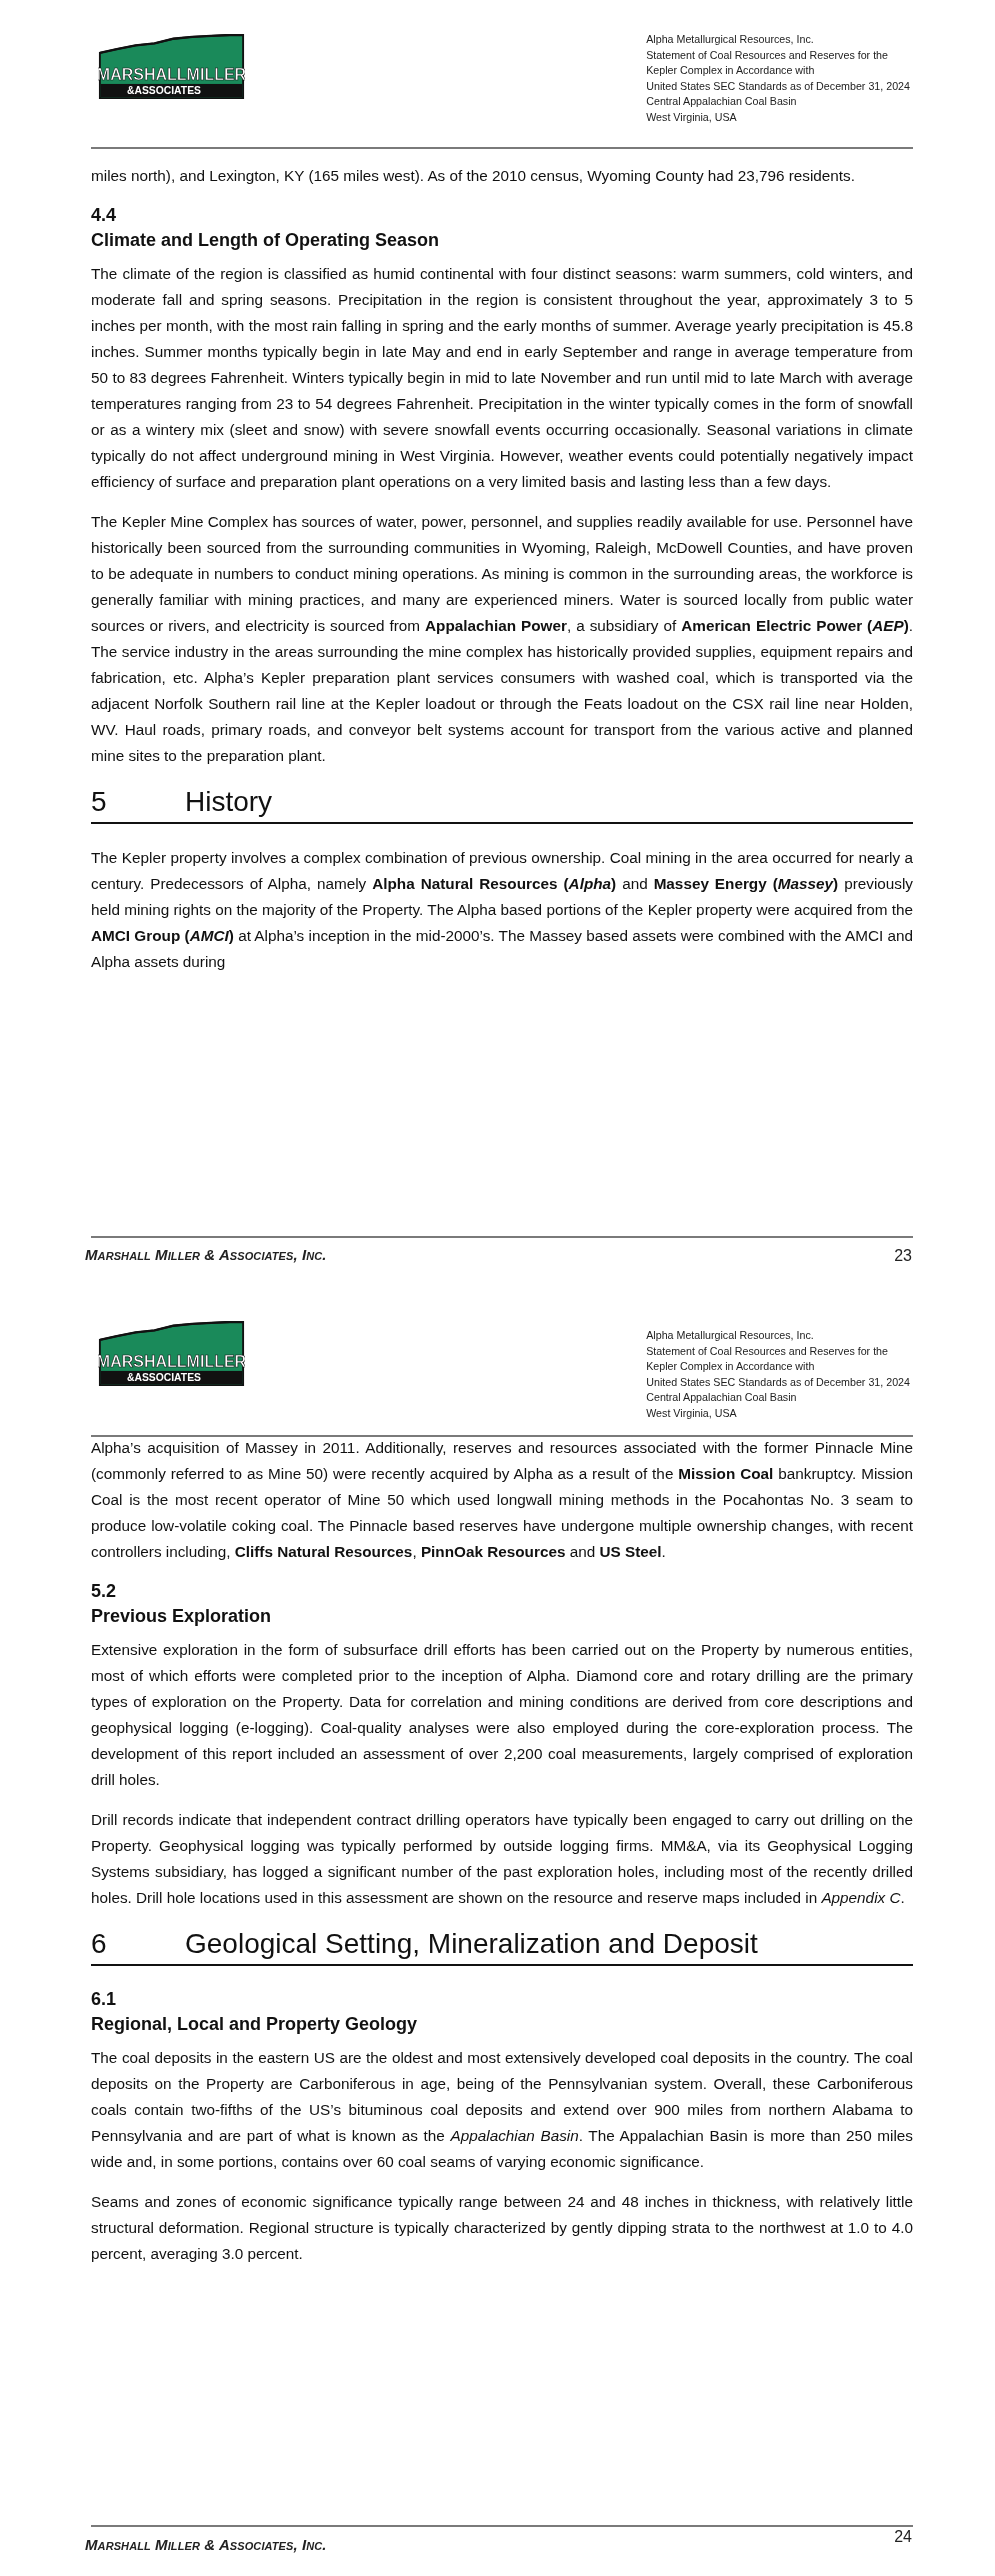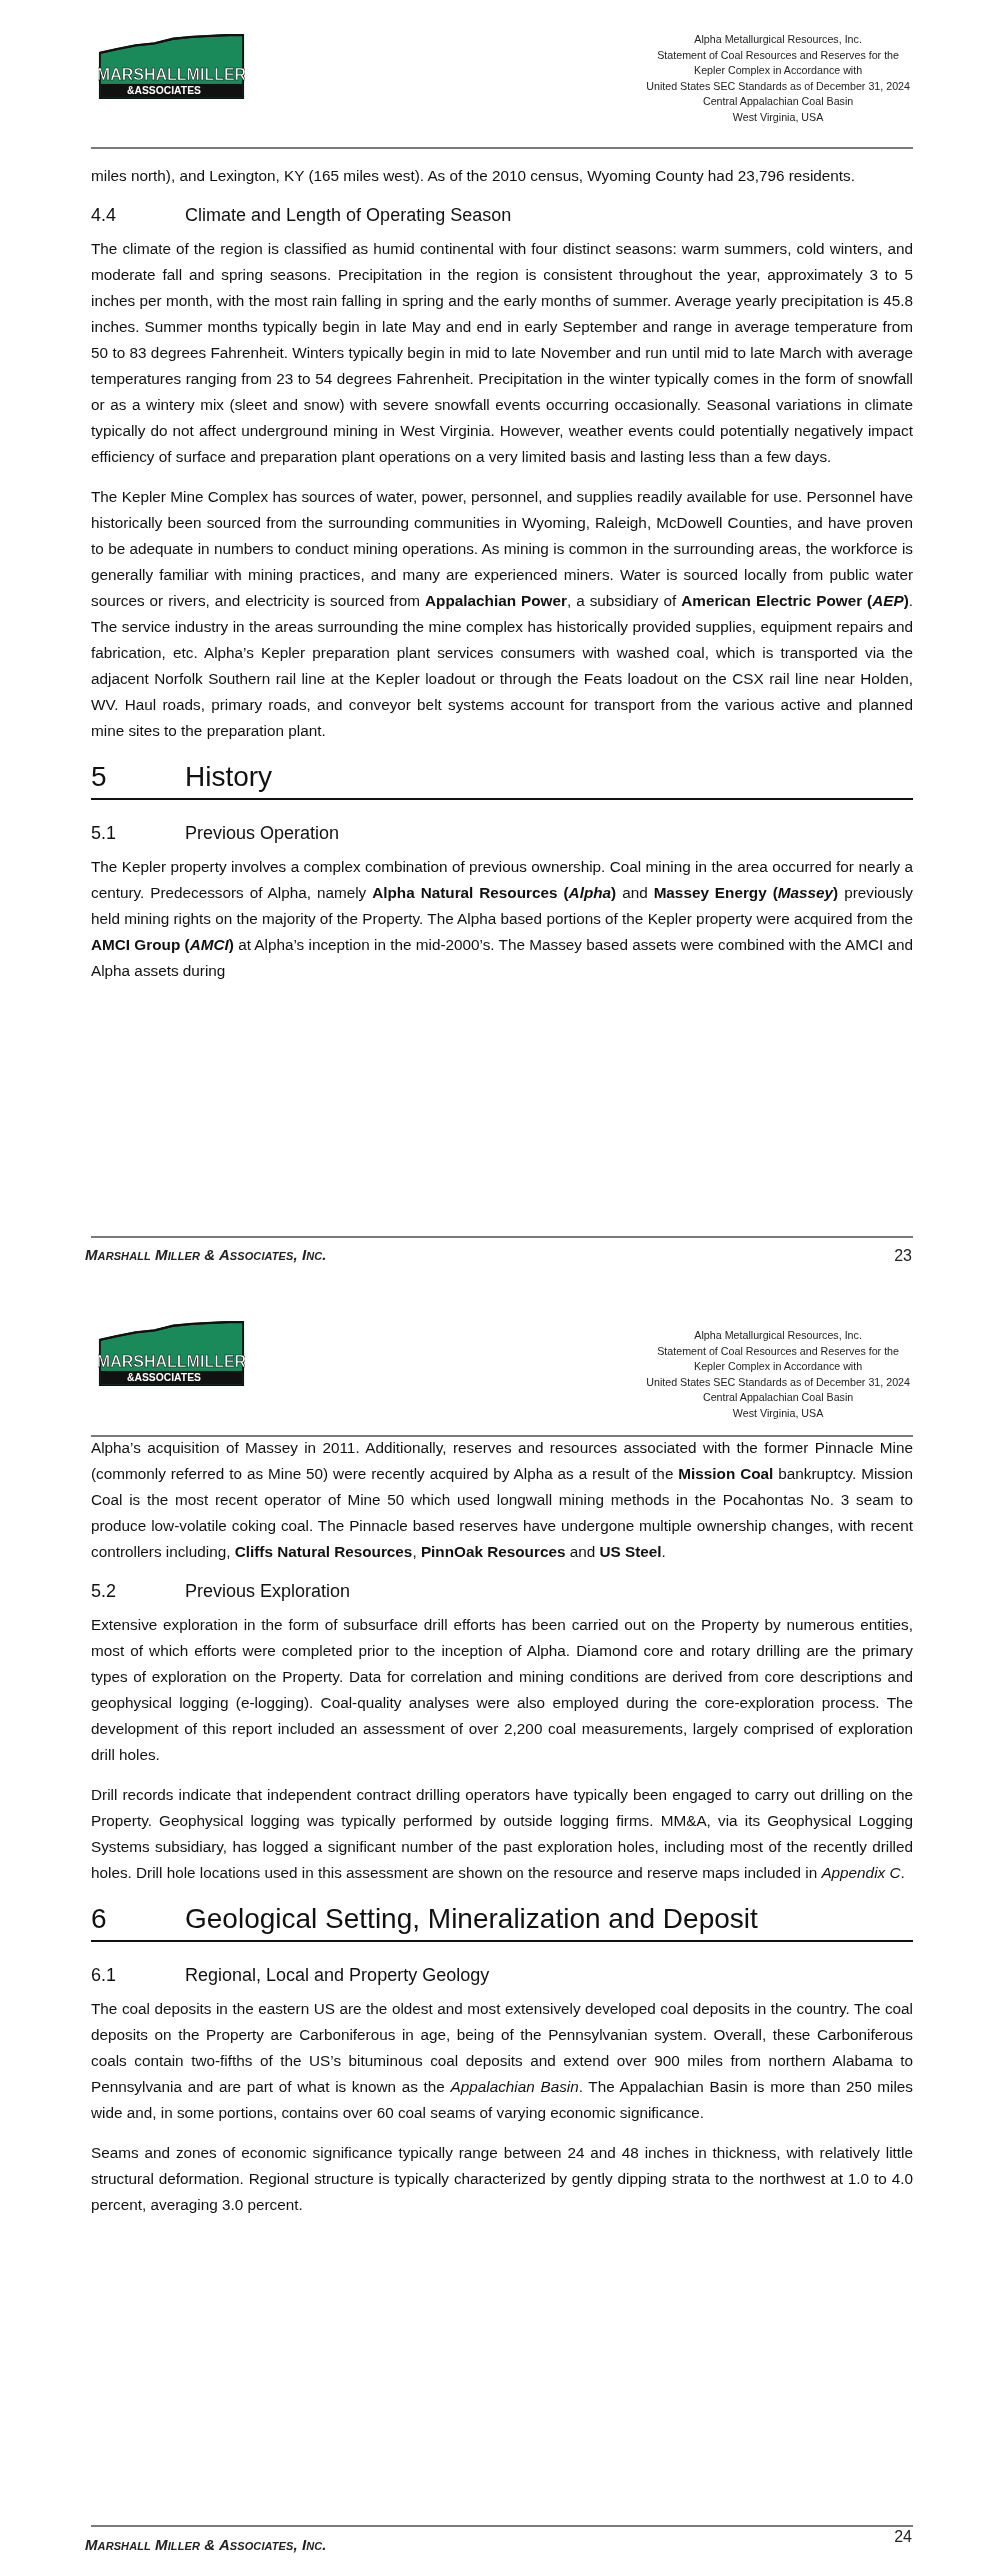--- a/index.html
+++ b/index.html
@@ -2,29 +2,29 @@
 <html style="font-size:15px"><head>
 <meta charset="utf-8">
 <style>
   html, body { margin: 0; padding: 0; background: #ffffff; }
   body { width: 995px; height: 2576px; position: relative; overflow: hidden;
          font-family: "Liberation Sans", sans-serif; color: #111; }
   .page { position: absolute; left: 0; width: 995px; background: #fff; }
   .page1 { top: 0; height: 1288px; }
   .page2 { top: 1288px; height: 1288px; }
   .logo { position: absolute; left: 98px; width: 147px; height: 66px; }
-  .hdr { position: absolute; right: 85px; text-align: center; font-size: 10.7px; line-height: 15.6px; color: #222; }
+  .hdr { position: absolute; right: 85px; text-align: left; font-size: 10.7px; line-height: 15.6px; color: #222; }
   .hdr div { white-space: nowrap; }
   .rule-top { position: absolute; left: 91px; width: 822px; height: 1.9px; background: #7a7a7a; }
   .rule-foot { position: absolute; left: 91px; width: 822px; height: 1.9px; background: #7a7a7a; }
   .foot-left { position: absolute; left: 85px; font-size: 15px; font-style: italic; font-weight: bold; letter-spacing: 0.1px; color: #222; font-variant: small-caps; }
   .foot-right { position: absolute; right: 83px; font-size: 16px; color: #222; }
   .content { position: absolute; left: 91px; width: 822px; }
   p { margin: 0 0 14px 0; font-size: 15.3px; line-height: 26px; text-align: justify; }
-  .h2 { display: flex; font-weight: normal; font-size: 18px; margin: 9.4px 0 8.5px 0; line-height: 24.5px; }
+  .h2 { display: flex; font-weight: bold; font-size: 18px; margin: 9.4px 0 8.5px 0; line-height: 24.5px; flex-direction: column; }
   .h2 .num { width: 94px; flex: none; }
   .h1 { display: flex; font-size: 28px; line-height: 38px; border-bottom: 2.8px solid #111; padding-bottom: 1.9px; margin: 13.2px 0 21px 0; }
   .h1 .num { width: 94px; flex: none; }
   b { font-weight: bold; }
   i { font-style: italic; }
 </style>
 </head>
 <body>
 
 <div class="page page1">
@@ -57,24 +57,20 @@
     </div>
     <p>The climate of the region is classified as humid continental with four distinct seasons:  warm summers, cold winters, and moderate fall and spring seasons.  Precipitation in the region is consistent throughout the year, approximately 3 to 5 inches per month, with the most rain falling in spring and the early months of summer.  Average yearly precipitation is 45.8 inches.  Summer months typically begin in late May and end in early September and range in average temperature from 50 to 83 degrees Fahrenheit.  Winters typically begin in mid to late November and run until mid to late March with average temperatures ranging from 23 to 54 degrees Fahrenheit.  Precipitation in the winter typically comes in the form of snowfall or as a wintery mix (sleet and snow) with severe snowfall events occurring occasionally.  Seasonal variations in climate typically do not affect underground mining in West Virginia.  However, weather events could potentially negatively impact efficiency of surface and preparation plant operations on a very limited basis and lasting less than a few days.</p>
 
     <p><span>The Kepler Mine Complex has sources of water, power, personnel, and supplies readily available for use.  Personnel have historically been sourced from the surrounding communities in Wyoming, Raleigh, McDowell Counties, and have proven to be adequate in numbers to conduct mining operations.  As mining is common in the surrounding areas, the workforce is generally familiar with mining practices, and many are experienced miners.  Water is sourced locally from public water sources or rivers, and electricity is sourced from </span><b>Appalachian Power</b><span>, a subsidiary of </span><b><span>American Electric Power (</span><i>AEP</i><span>)</span></b><span>.  The service industry in the areas surrounding the mine complex has historically provided supplies, equipment repairs and fabrication, etc.  Alpha’s Kepler preparation plant services consumers with washed coal, which is transported via the adjacent Norfolk Southern rail line at the Kepler loadout or through the Feats loadout on the CSX rail line near Holden, WV.  Haul roads, primary roads, and conveyor belt systems account for transport from the various active and planned mine sites to the preparation plant.</span></p>
 
     <div class="h1">
       <span class="num">5</span>
       <span>History</span>
     </div>
 
-    <div class="h2">
-      <span class="num">5.1</span>
-      <span>Previous Operation</span>
-    </div>
     <p><span>The Kepler property involves a complex combination of previous ownership.  Coal mining in the area occurred for nearly a century.  Predecessors of Alpha, namely </span><b><span>Alpha Natural Resources (</span><i>Alpha</i><span>)</span></b><span> and </span><b><span>Massey Energy (</span><i>Massey</i><span>)</span></b><span> previously held mining rights on the majority of the Property.  The Alpha based portions of the Kepler property were acquired from the </span><b><span>AMCI Group (</span><i>AMCI</i><span>)</span></b><span> at Alpha’s inception in the mid-2000’s.  The Massey based assets were combined with the AMCI and Alpha assets during</span></p>
   </div>
 
   <div class="rule-foot" style="top:1236px;"></div>
   <div class="foot-left" style="top:1246px;">Marshall Miller &amp; Associates, Inc.</div>
   <div class="foot-right" style="top:1247px;">23</div>
 </div>
 
 <div class="page page2">
 

